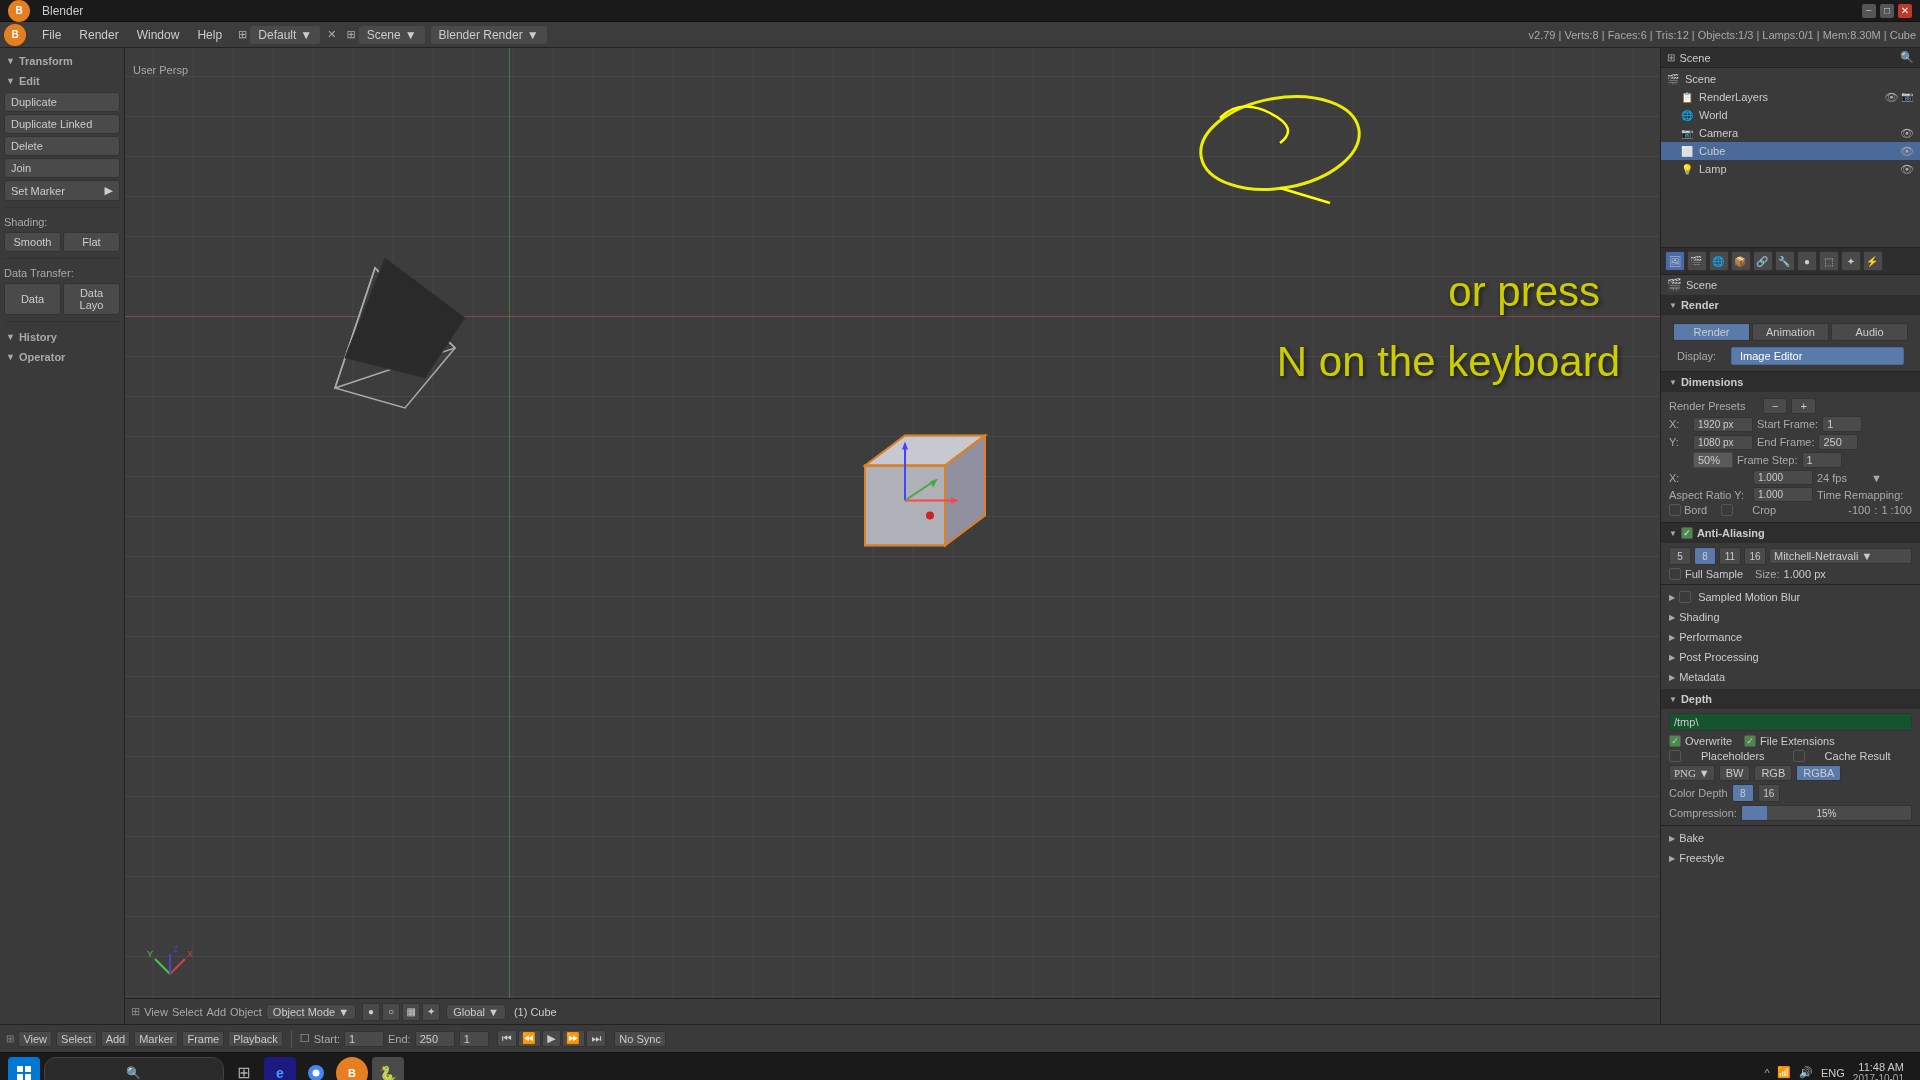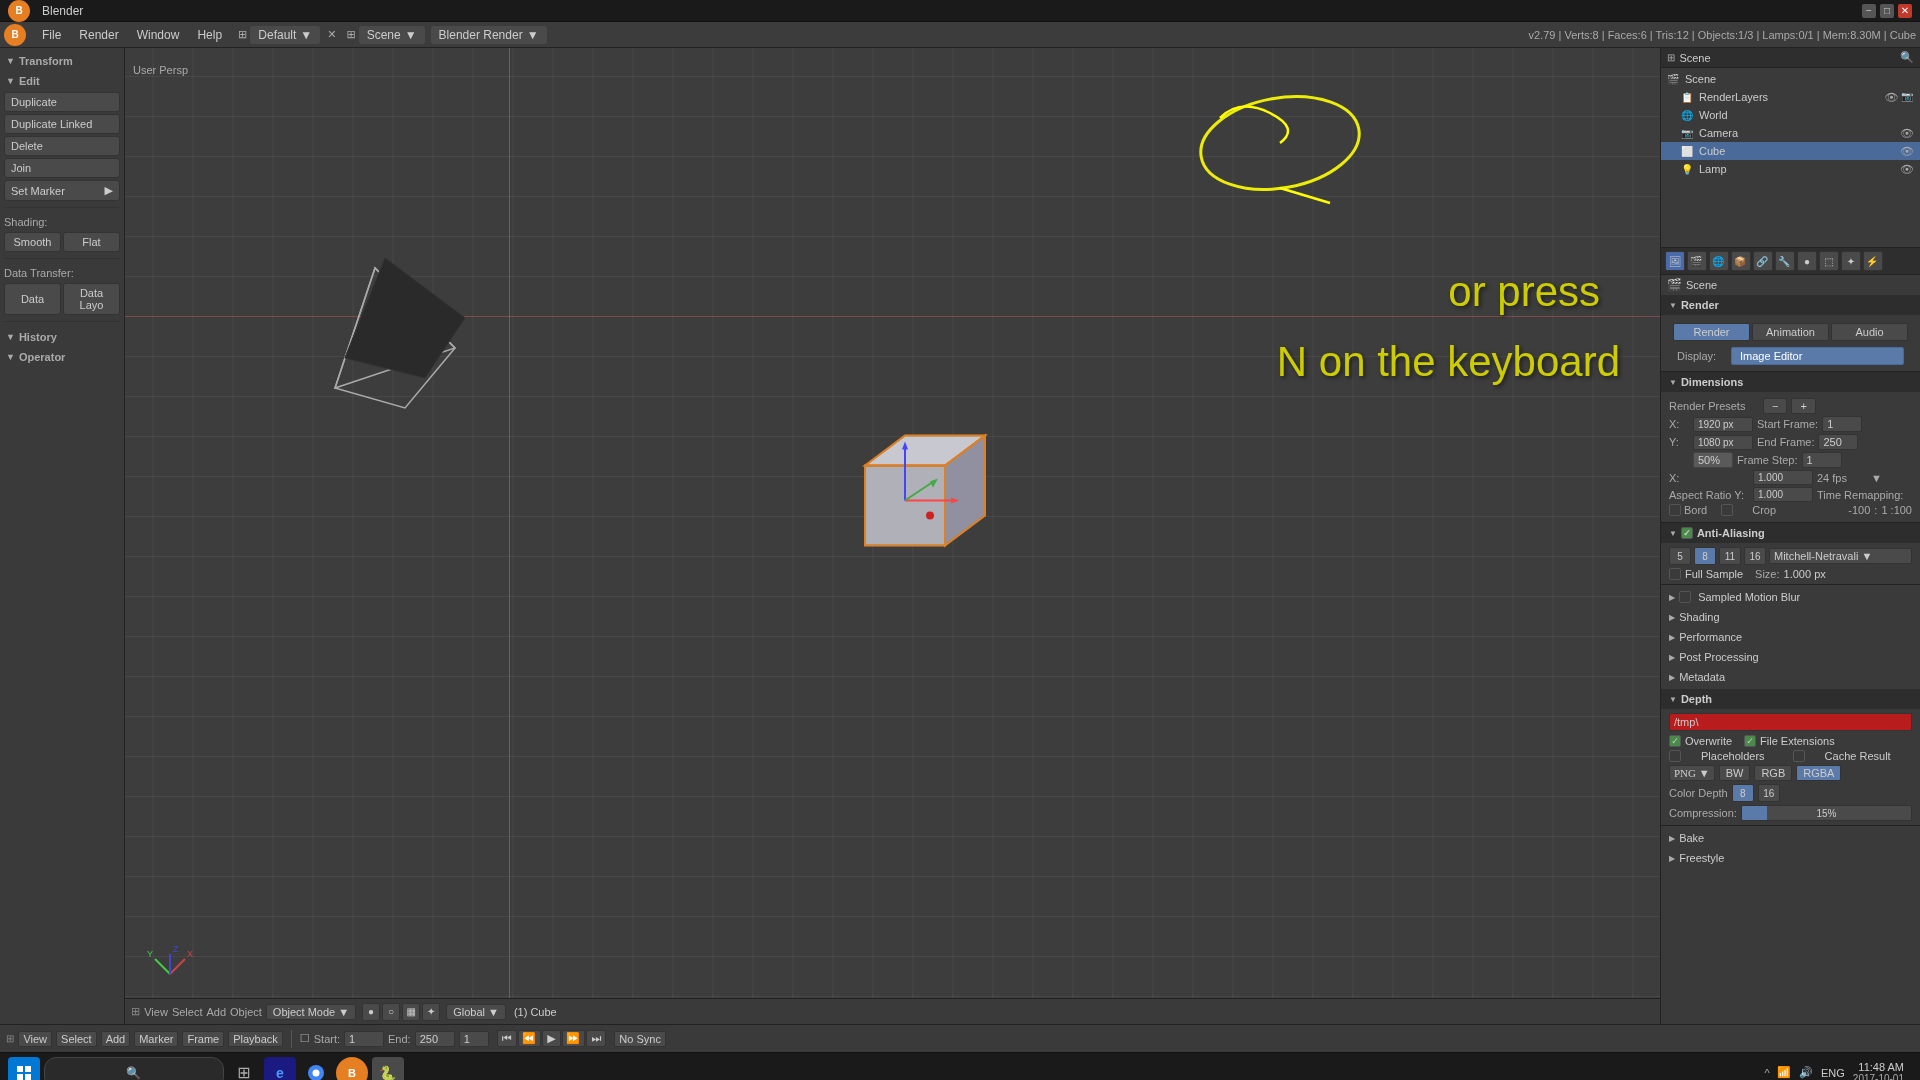--- a/index.html
+++ b/index.html
@@ -148,21 +148,21 @@
     .render-tab-row {
       display: flex; gap: 2px; padding: 4px;
     }
     .render-tab {
       flex: 1; text-align: center; padding: 2px 4px; background: #4a4a4a; border: 1px solid #333;
       border-radius: 2px; font-size: 11px; cursor: pointer; color: #ccc;
     }
     .render-tab.active { background: #5a7aaa; }
     .aa-btn { width: 22px; height: 18px; background: #4a4a4a; border: 1px solid #333; color: #ccc; font-size: 10px; border-radius: 2px; display: flex; align-items: center; justify-content: center; cursor: pointer; }
     .aa-btn.active { background: #5a7aaa; }
-    .output-path { background: #b91c1c; border: 1px solid #333; color: #ccc; padding: 2px 4px; border-radius: 2px; font-size: 11px; width: 100%; }
+    .output-path { background: #14532d; border: 1px solid #333; color: #ccc; padding: 2px 4px; border-radius: 2px; font-size: 11px; width: 100%; }
 
     
     #annotation {
       position: absolute; top: 40px; right: 280px;
       width: 200px; height: 120px;
       pointer-events: none;
     }
 
     
     #timeline {

